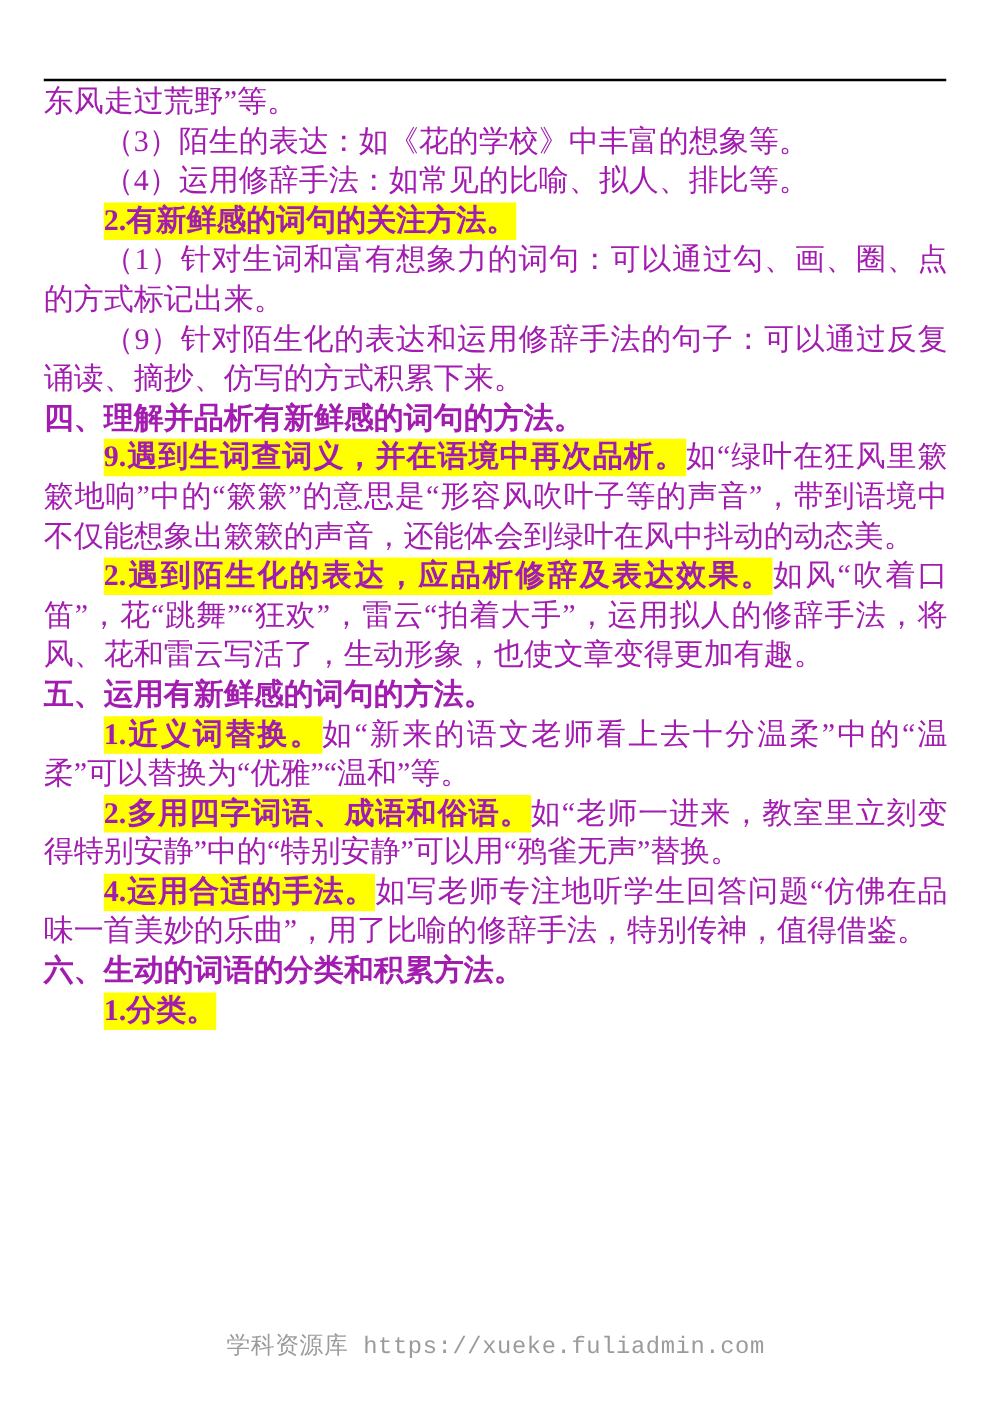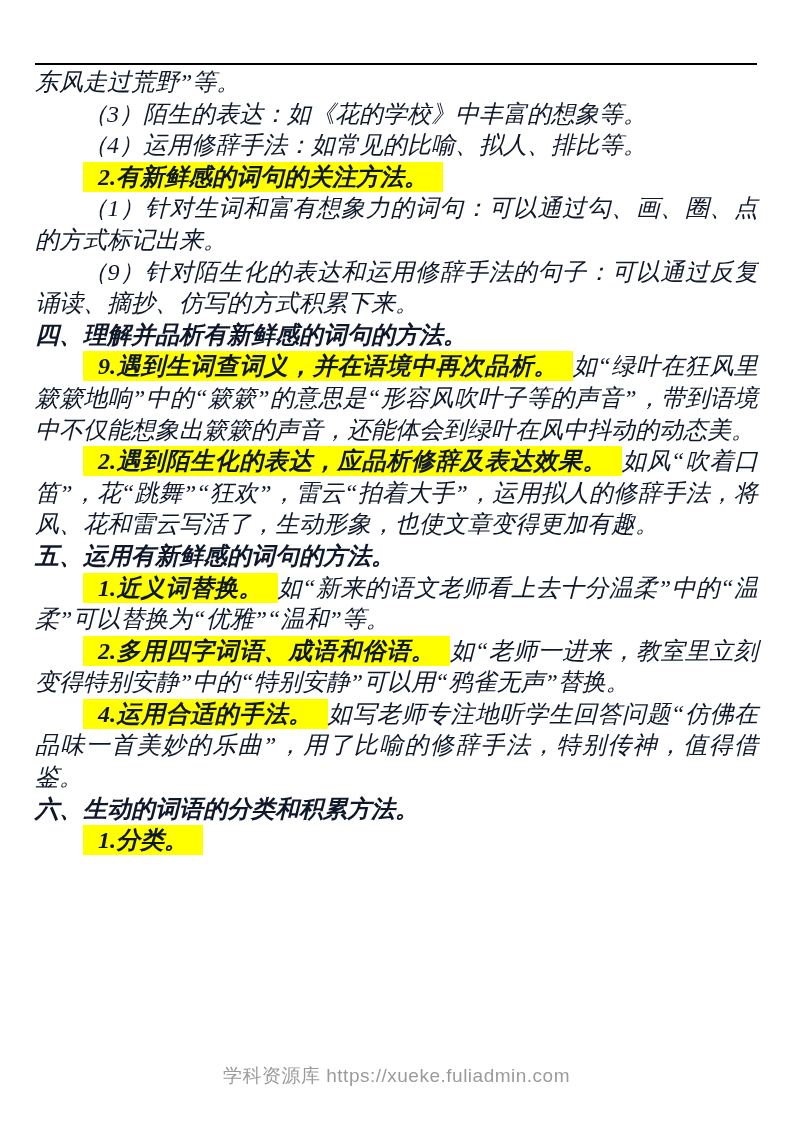--- a/index.html
+++ b/index.html
@@ -17,45 +17,44 @@
   .top-rule {
     position:absolute;
     top:63px; left:35px;
     width:722px; height:2px;
     background:#000000;
   }
   .doc-body {
     position:absolute;
     top:67px; left:35px;
     width:723px;
-    color:#0f172a;
-    font-style:italic;
+    color:#a21caf;
   }
   .para {
     margin:0;
     font-size:24px;
     line-height:31.6px;
     text-align:justify;
     text-align-last:left;
     word-break:break-all;
   }
   .para.indent { text-indent:2em; }
   .seg-normal { font-weight:normal; }
   .seg-bold { font-weight:bold; }
   .seg-highlight {
     font-weight:bold;
     background:#ffff00;
-    padding:2px 15px;
+    padding:2px 0;
   }
   .footer {
     position:absolute;
     top:1063px; left:0;
     width:793px;
     text-align:center;
-    font-family:Liberation Sans, sans-serif;
+    font-family:Liberation Mono, monospace;
     font-size:19px;
     letter-spacing:0.5px;
     color:#9b9b9b;
   }
 </style>
 </head>
 <body>
 
 <div class="page">
   <div class="top-rule"></div>

